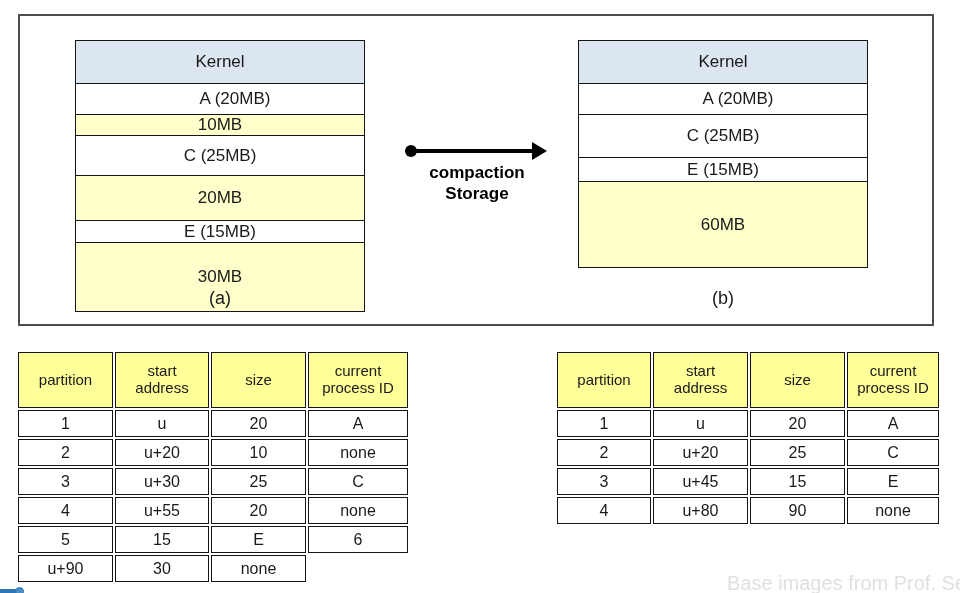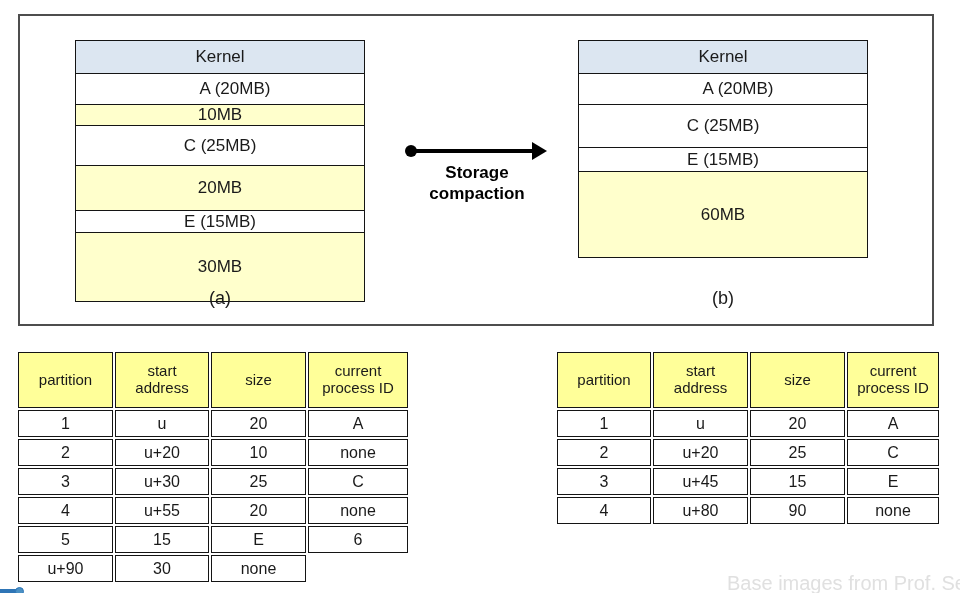--- a/index.html
+++ b/index.html
@@ -23,21 +23,21 @@
   .memdiag-a { left:75px; top:40px; }
   .memdiag-b { left:578px; top:40px; }
   .blk {
     width:290px; border:1.5px solid #141414; background:#fff;
     display:flex; align-items:center; justify-content:center;
     font-size:17px; margin-top:-1px;
   }
   .blk:first-child { margin-top:0; }
   .blk-kernel { background:#dce6f1; }
   .blk-free   { background:#ffffcc; }
-  .h31 { height:34px; } .h32 { height:32px;padding-left:30px; } .h22 { height:22px; }
+  .h31 { height:44px; } .h32 { height:32px;padding-left:30px; } .h22 { height:22px; }
   .h41 { height:41px; } .h34 { height:46px; } .h23 { height:23px; }
   .h57 { height:70px; } .h44 { height:44px; } .h25 { height:25px; }
   .h109 { height:87px; }
 
   .diag-caption {
     position:absolute; top:288px; width:290px; text-align:center;
     font-size:18px; color:#1a1a1a;
   }
   .cap-a { left:75px; } .cap-b { left:578px; }
 
@@ -102,22 +102,22 @@
     <div class="blk blk-free h57">30MB</div>
   </div>
   <div class="diag-caption cap-a">(a)</div>
 
   <div class="arrow-wrap">
     <div class="arrow-dot"></div>
     <div class="arrow-line"></div>
     <div class="arrow-head"></div>
   </div>
   <div class="arrow-label">
+    <div>compaction</div>
     <div>Storage</div>
-    <div>compaction</div>
   </div>
 
   <div class="memdiag memdiag-b">
     <div class="blk blk-kernel h31">Kernel</div>
     <div class="blk h32">A (20MB)</div>
     <div class="blk h44">C (25MB)</div>
     <div class="blk h25">E (15MB)</div>
     <div class="blk blk-free h109">60MB</div>
   </div>
   <div class="diag-caption cap-b">(b)</div>

